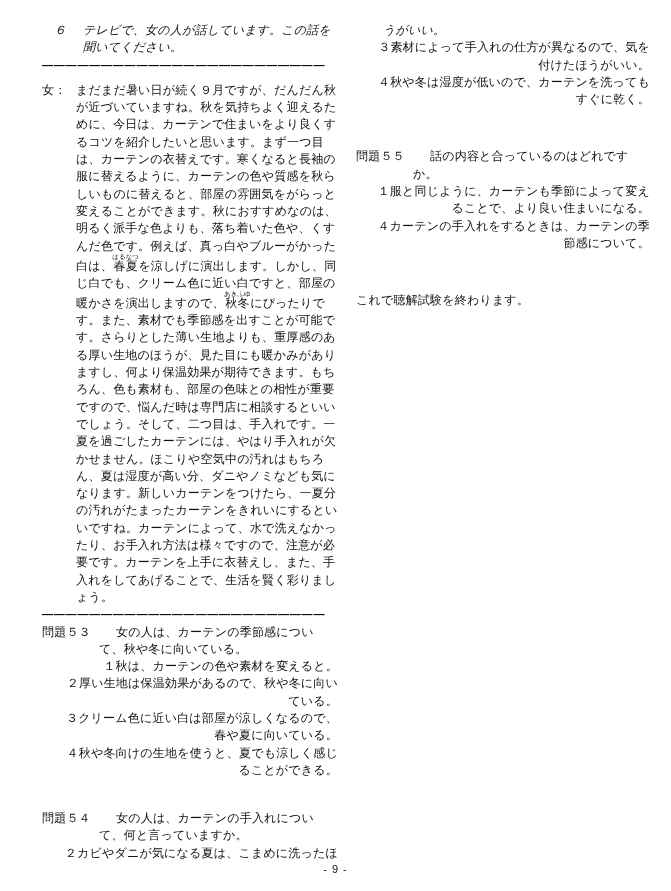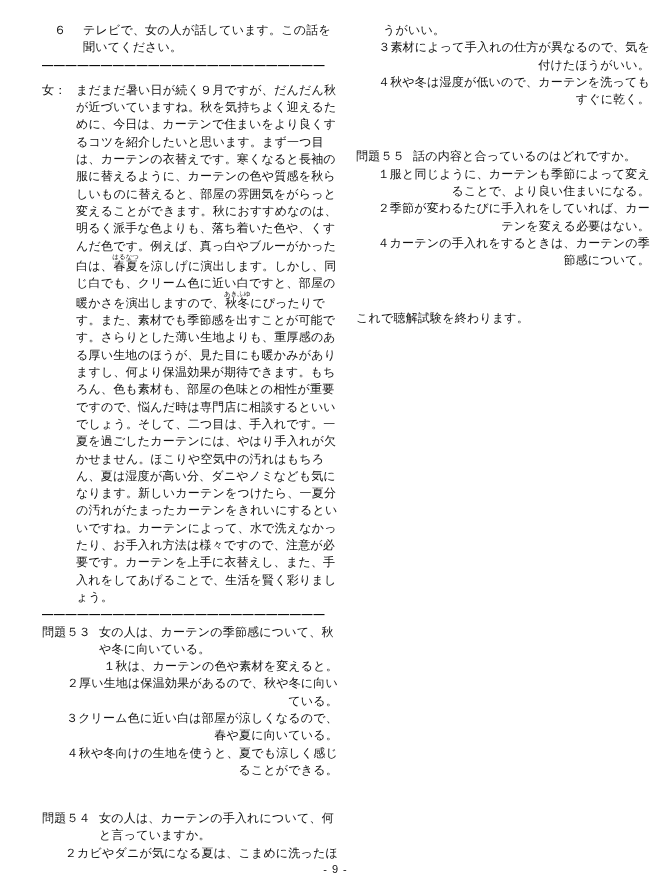--- a/index.html
+++ b/index.html
@@ -22,49 +22,49 @@
     line-height: 17.3px;
     letter-spacing: 0.2px;
     text-align: left;
     word-break: break-all;
     line-break: strict;
   }
   .col-left  { left: 42px;  width: 296px; }
   .col-right { left: 356px; width: 294px; }
 
   
-  .item6 { padding-left: 41px; text-indent: -29px; }
+  .item6 { padding-left: 41px; text-indent: -29px; font-style: italic; }
   .item6 .num { display: inline-block; width: 29px; text-indent: 0; }
 
   
   .sep {
     white-space: nowrap;
     overflow: hidden;
     font-size: 11px;
     letter-spacing: 0.8px;
     font-weight: 600;
     color: #000;
   }
 
   
   .speech { margin-top: 8px; padding-left: 34px; text-indent: -34px; }
   .speech .speaker { display: inline-block; width: 34px; text-indent: 0; }
   ruby { ruby-align: center; }
   rt { font-size: 6.5px; line-height: 1; letter-spacing: 0; }
 
   
   .qhead { padding-left: 57px; text-indent: -57px; }
-  .qhead .qlabel { display: inline-block; width: 57px; text-indent: 0; }
+  .qhead .qlabel { display: inline-block; width: 74px; text-indent: 0; }
 
   
   .opt { padding-left: 30px; text-indent: -30px; margin-left: 3px; text-align: right; }
   .opt .optnum { display: inline-block; width: 27px; text-indent: 0; }
 
   
-  .cont { padding-left: 27px; }
+  .cont { padding-left: 27px; font-style: italic; }
 
   .gap-q54 { margin-top: 31px; }
   .gap-q55 { margin-top: 40px; }
   .closing { margin-top: 40px; }
 
   .footer {
     position: absolute;
     left: 0; right: 0; bottom: 16px;
     text-align: center;
     font-size: 11px;
@@ -132,23 +132,20 @@
     </div>
 
     <div class="gap-q55">
       <div class="qhead">
         <span class="qlabel">問題５５</span><span>話の内容と合っているのはどれですか。</span>
       </div>
       <div class="opt">
         <span class="optnum">１</span><span>服と同じように、カーテンも季節によって変えることで、より良い住まいになる。</span>
       </div>
       <div class="opt">
-        <span class="optnum">２</span><span>季節が変わるたびに手入れをしていれば、カーテンを変える必要はない。</span>
-      </div>
-      <div class="opt">
         <span class="optnum">４</span><span>カーテンの手入れをするときは、カーテンの季節感について。</span>
       </div>
     </div>
 
     <div class="closing">これで聴解試験を終わります。</div>
 
   </div>
 
   <div class="footer">- 9 -</div>
 

